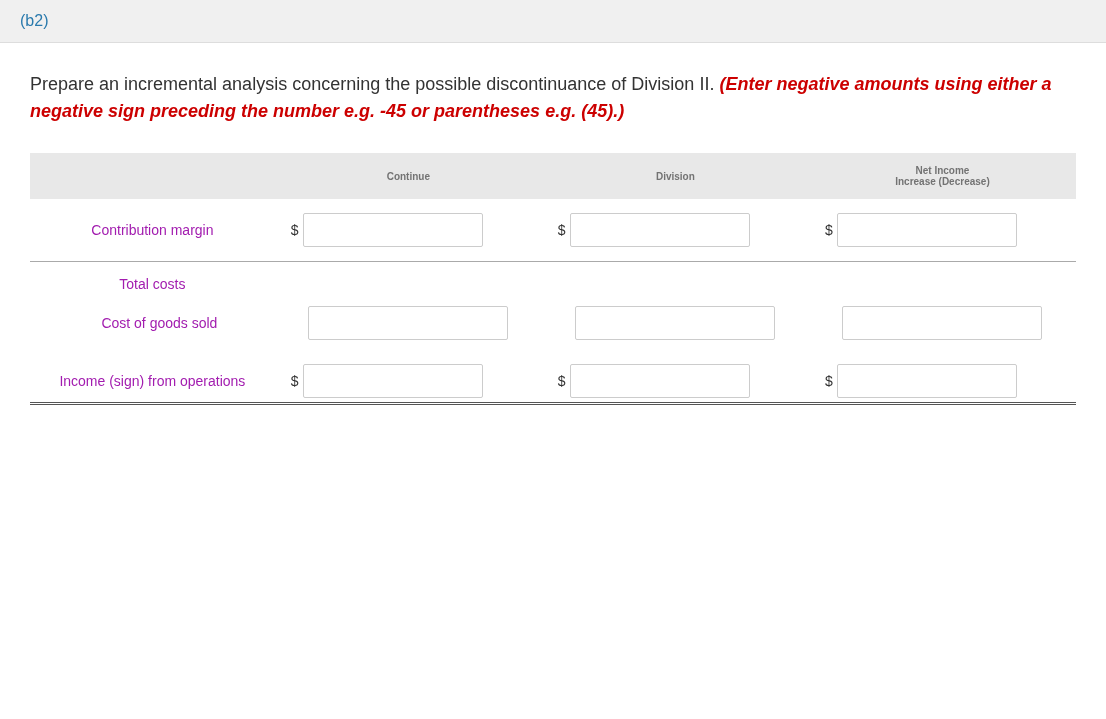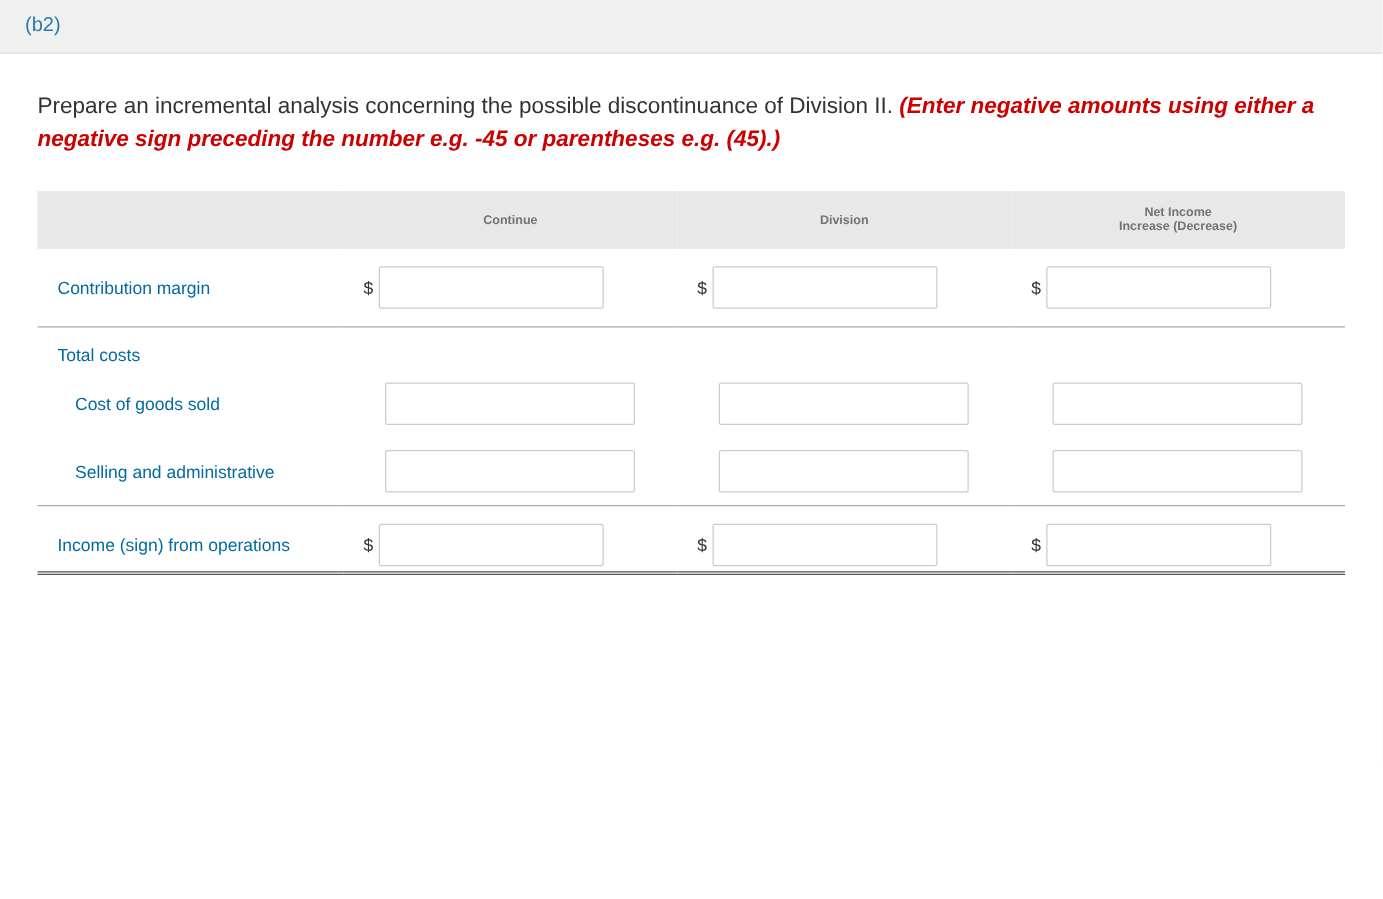--- a/index.html
+++ b/index.html
@@ -75,23 +75,24 @@
     .col-eliminate { width: 240px; }
     .col-netincome { width: 240px; }
 
     tbody tr td {
       padding: 8px 16px;
       vertical-align: middle;
     }
 
     .label-cell {
       font-size: 14px;
-      color: #0369a1;
+      color: #a21caf;
       padding-top: 10px;
       padding-bottom: 10px;
+      text-align: center;
     }
 
     .input-cell {
       text-align: center;
     }
 
     .dollar-input-wrapper {
       display: flex;
       align-items: center;
       gap: 4px;
@@ -229,32 +230,20 @@
             <input class="input-no-dollar" type="text" value="" style="">
           </td>
           <td class="input-cell">
             <input class="input-no-dollar" type="text" value="" style="">
           </td>
           <td class="input-cell">
             <input class="input-no-dollar" type="text" value="" style="">
           </td>
         </tr>
 
-        <tr class="row-sub row-divider">
-          <td class="label-cell sub-label">Selling and administrative</td>
-          <td class="input-cell">
-            <input class="input-no-dollar" type="text" value="" style="">
-          </td>
-          <td class="input-cell">
-            <input class="input-no-dollar" type="text" value="" style="">
-          </td>
-          <td class="input-cell">
-            <input class="input-no-dollar" type="text" value="" style="">
-          </td>
-        </tr>
 
 
         <tr class="row-income row-double-divider">
           <td class="label-cell">Income (sign) from operations</td>
           <td class="input-cell">
             <div class="dollar-input-wrapper">
               <span class="dollar-sign">$</span>
               <input class="input-field" type="text" value="" style="">
             </div>
           </td>

